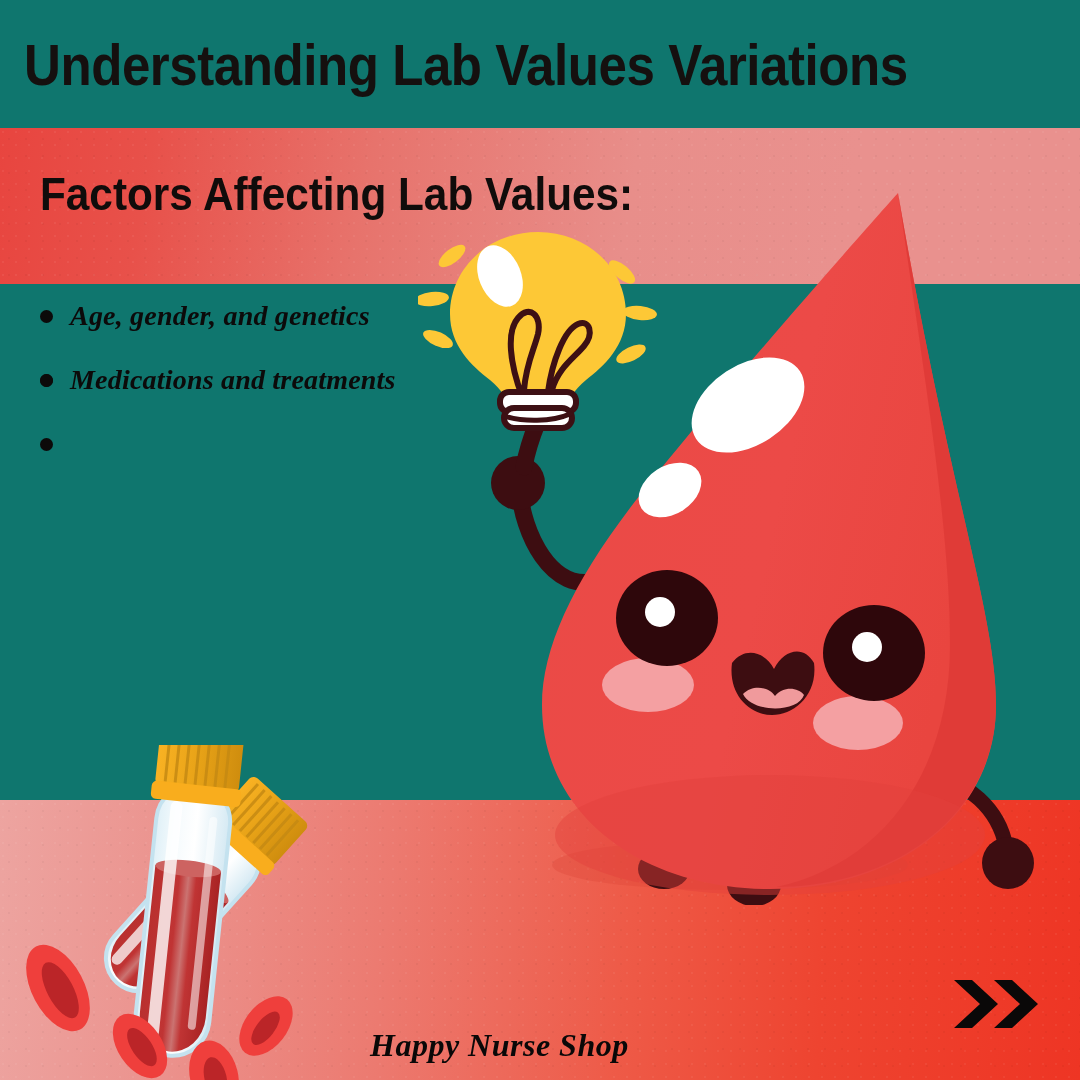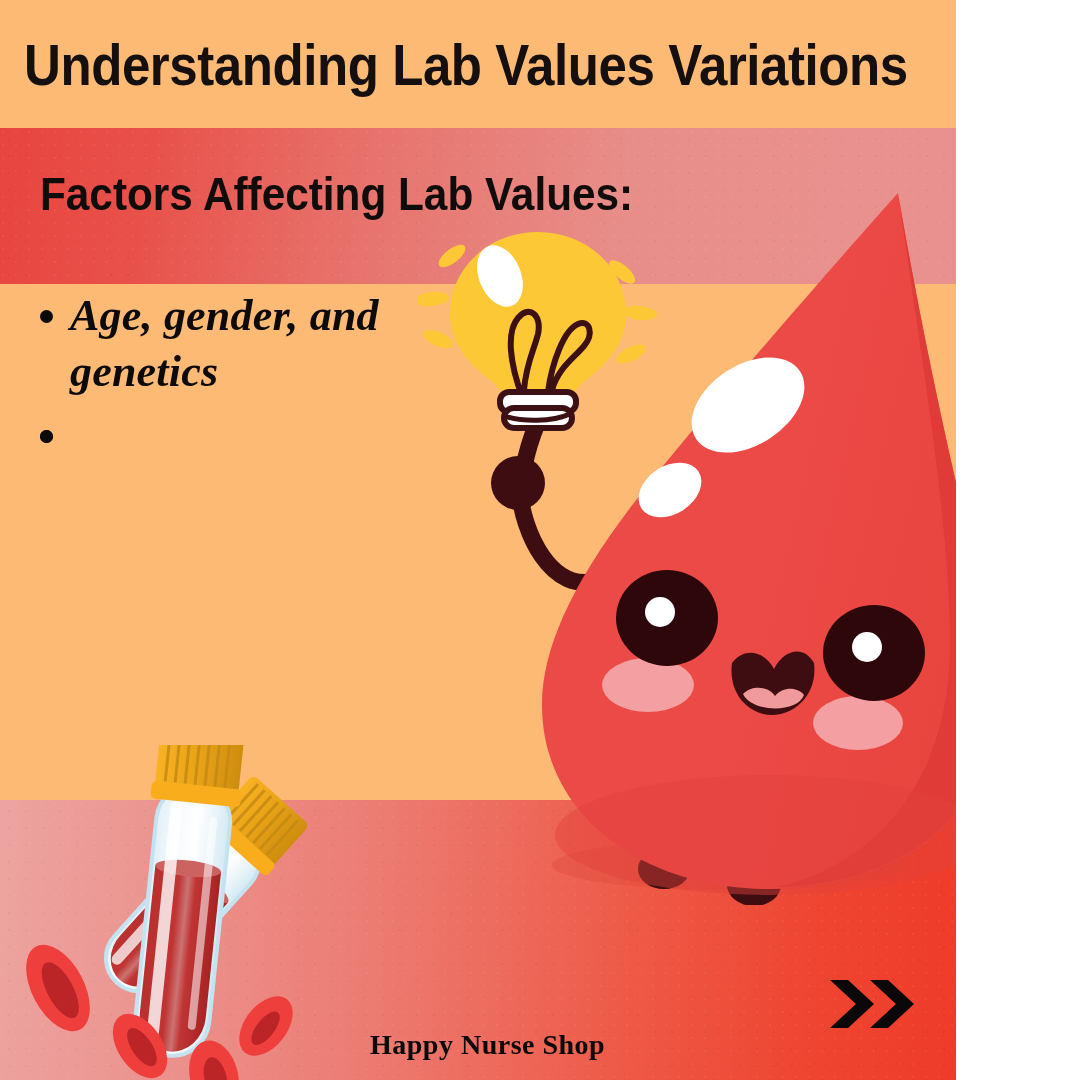--- a/index.html
+++ b/index.html
@@ -5,22 +5,22 @@
 <style>
   * { box-sizing: border-box; margin: 0; padding: 0; }
   html, body {
     width: 1080px; height: 1080px;
     background: #ffffff;
     font-family: "Liberation Sans", sans-serif;
     overflow: hidden;
   }
   #poster {
     position: relative;
-    width: 956px; height: 1080px;
-    background: #fdba74;
+    width: 1080px; height: 1080px;
+    background: #0f766e;
     overflow: hidden;
   }
 
   
   .band-top {
     position: absolute; left: 0; top: 128px;
     width: 1080px; height: 156px;
     background: linear-gradient(100deg, #e8453f 0%, #e8514a 14%, #e7736c 34%, #e88e8a 58%, #e9918e 78%, #e9918e 100%);
   }
   .band-bottom {
@@ -63,21 +63,21 @@
     width: 520px;
     list-style: none;
   }
   .bullets li {
     position: relative;
     padding-left: 52px;
     margin-bottom: 8px;
     font-family: "Liberation Serif", serif;
     font-style: italic;
     font-weight: bold;
-    font-size: 44px;
+    font-size: 28px;
     line-height: 56px;
     color: #0c0a0a;
     letter-spacing: 0.2px;
   }
   .bullets li .dot {
     position: absolute;
     left: 22px; top: 22px;
     width: 13px; height: 13px;
     border-radius: 50%;
     background: #0c0a0a;
@@ -104,22 +104,23 @@
   
   .cells-wrap {
     position: absolute; left: 0px; top: 930px;
     width: 400px; height: 150px;
   }
 
   
   .watermark {
     position: absolute; left: 370px; top: 1023px;
     font-family: "Liberation Serif", serif;
+    font-style: italic;
     font-weight: bold;
-    font-size: 28px;
+    font-size: 32px;
     line-height: 44px;
     color: #0a0808;
     white-space: nowrap;
     letter-spacing: 0.5px;
   }
 
   
   .chevrons {
     position: absolute; right: 38px; bottom: 48px;
     width: 92px; height: 56px;
@@ -364,20 +365,24 @@
   <ul class="bullets">
     <li>
       <span class="dot"></span>
       <span>Age, gender, and genetics</span>
     </li>
     <li>
       <span class="dot"></span>
     </li>
     <li>
       <span class="dot"></span>
+      <span>Medications and treatments</span>
+    </li>
+    <li>
+      <span class="dot"></span>
     </li>
   </ul>
 
   <div class="watermark">Happy Nurse Shop</div>
 
   <div class="chevrons">
     <svg viewBox="0 0 92 56" width="92" height="56" aria-hidden="true">
       <path d="M 4 4 L 22 4 L 48 28 L 22 52 L 4 52 L 30 28 Z" fill="#0a0808"></path>
       <path d="M 44 4 L 62 4 L 88 28 L 62 52 L 44 52 L 70 28 Z" fill="#0a0808"></path>
     </svg>

